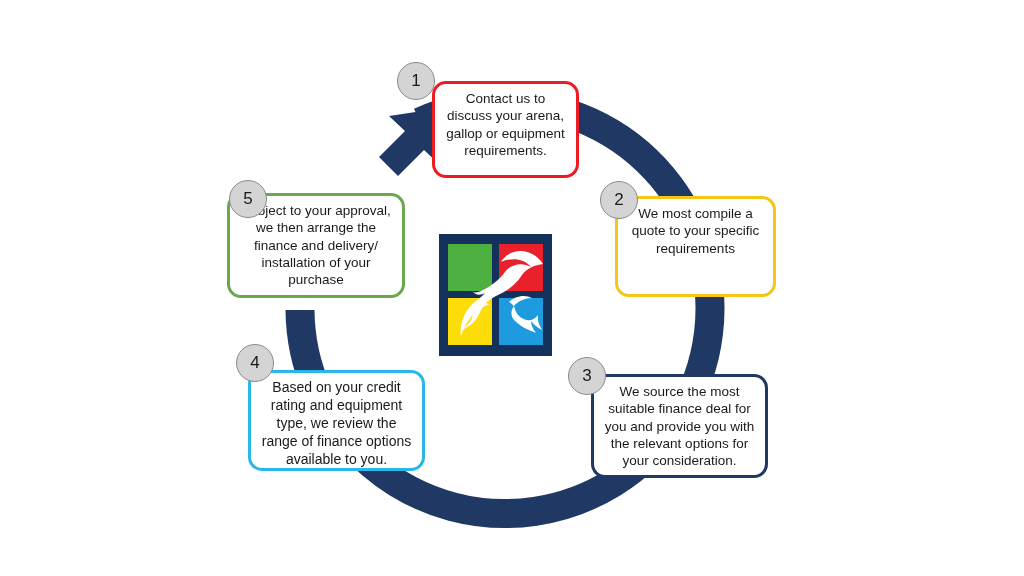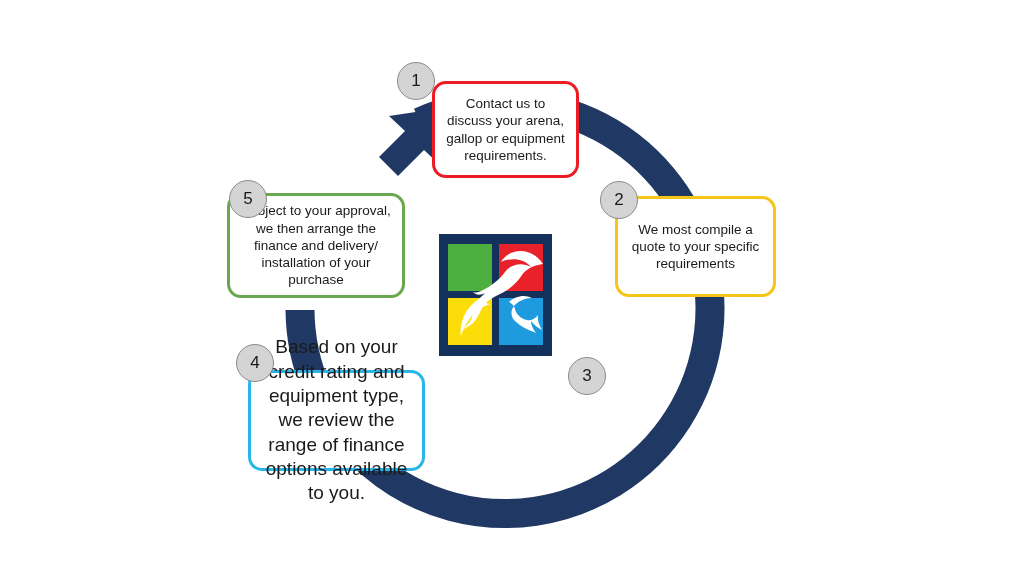--- a/index.html
+++ b/index.html
@@ -28,21 +28,21 @@
     height: 576px;
   }
   .step-box {
     position: absolute;
     box-sizing: border-box;
     background: #ffffff;
     border-style: solid;
     border-width: 3px;
     border-radius: 14px;
     display: flex;
-    align-items: center;
+    align-items: flex-start;
     justify-content: center;
     text-align: center;
     color: #1a1a1a;
     line-height: 1.28;
     padding: 6px 9px;
   }
   .step-text {
     display: block;
     width: 100%;
     white-space: pre-line;
@@ -65,21 +65,21 @@
   
   #box-1 { left: 432px; top: 81px; width: 147px; height: 97px; border-color: #ec1c24; font-size: 13.5px; z-index: 5; }
   #badge-1 { left: 397px; top: 62px; }
   
   #box-2 { left: 615px; top: 196px; width: 161px; height: 101px; border-color: #f5c518; font-size: 13.5px; z-index: 5; }
   #badge-2 { left: 600px; top: 181px; }
   
   #box-3 { left: 591px; top: 374px; width: 177px; height: 104px; border-color: #1f3864; font-size: 13.5px; z-index: 5; }
   #badge-3 { left: 568px; top: 357px; }
   
-  #box-4 { left: 248px; top: 370px; width: 177px; height: 101px; border-color: #29b6e8; font-size: 19px; z-index: 5; }
+  #box-4 { left: 248px; top: 370px; width: 177px; height: 101px; border-color: #29b6e8; font-size: 14px; z-index: 5; }
   #badge-4 { left: 236px; top: 344px; }
   
   #box-5 { left: 227px; top: 193px; width: 178px; height: 105px; border-color: #6aa84f; font-size: 13.5px; z-index: 5; }
   #badge-5 { left: 229px; top: 180px; }
   
   #center-logo {
     position: absolute;
     left: 439px;
     top: 234px;
     width: 113px;
@@ -107,20 +107,23 @@
     <span>1</span>
   </div>
 
   <div class="step-box" id="box-2">
     <span class="step-text">We most compile a quote to your specific requirements</span>
   </div>
   <div class="num-badge" id="badge-2">
     <span>2</span>
   </div>
 
+  <div class="step-box" id="box-3">
+    <span class="step-text">We source the most suitable finance deal for you and provide you with the relevant options for your consideration.</span>
+  </div>
   <div class="num-badge" id="badge-3">
     <span>3</span>
   </div>
 
   <div class="step-box" id="box-4">
     <span class="step-text">Based on your credit rating and equipment type, we review the range of finance options available to you.</span>
   </div>
   <div class="num-badge" id="badge-4">
     <span>4</span>
   </div>

